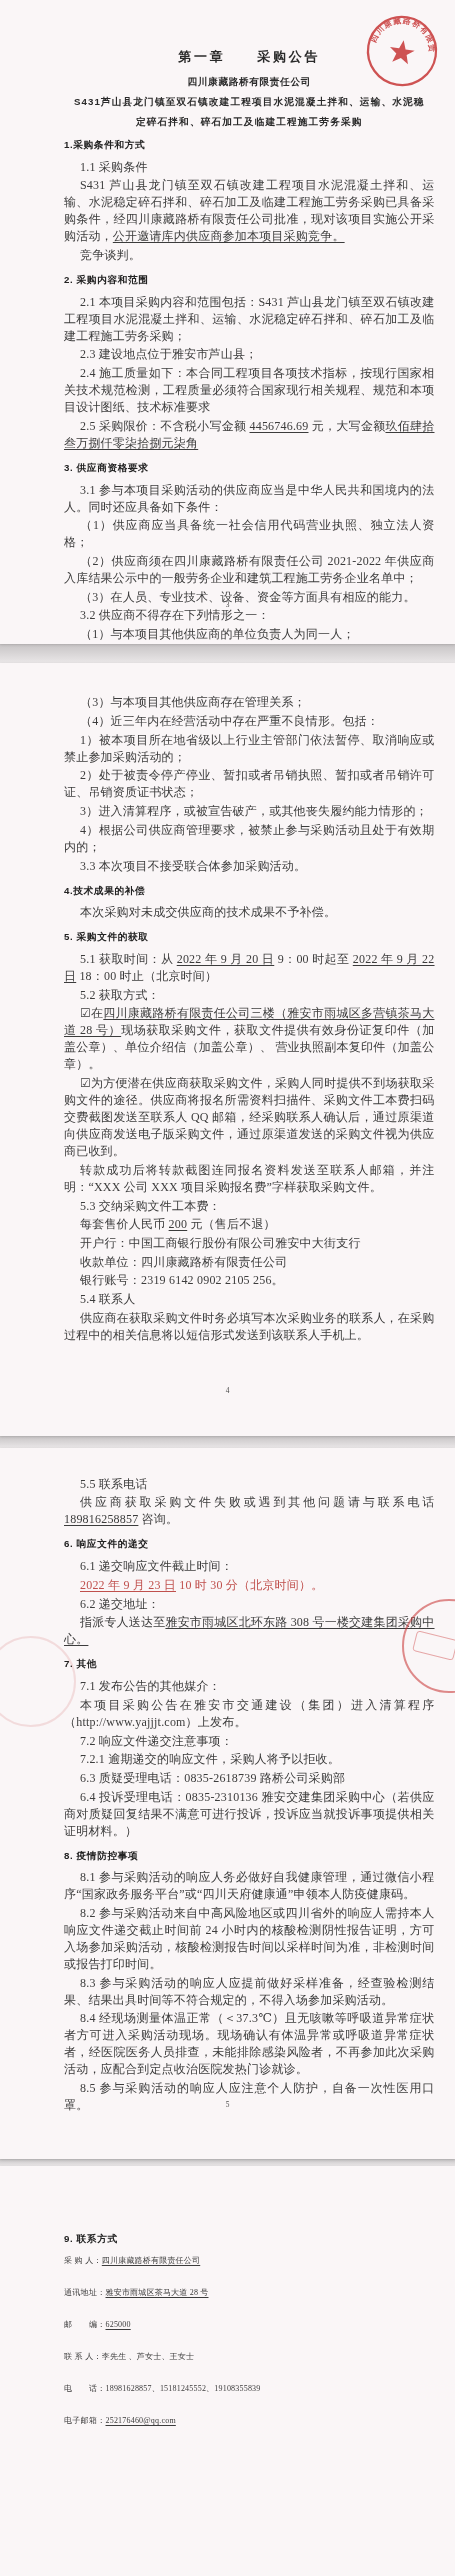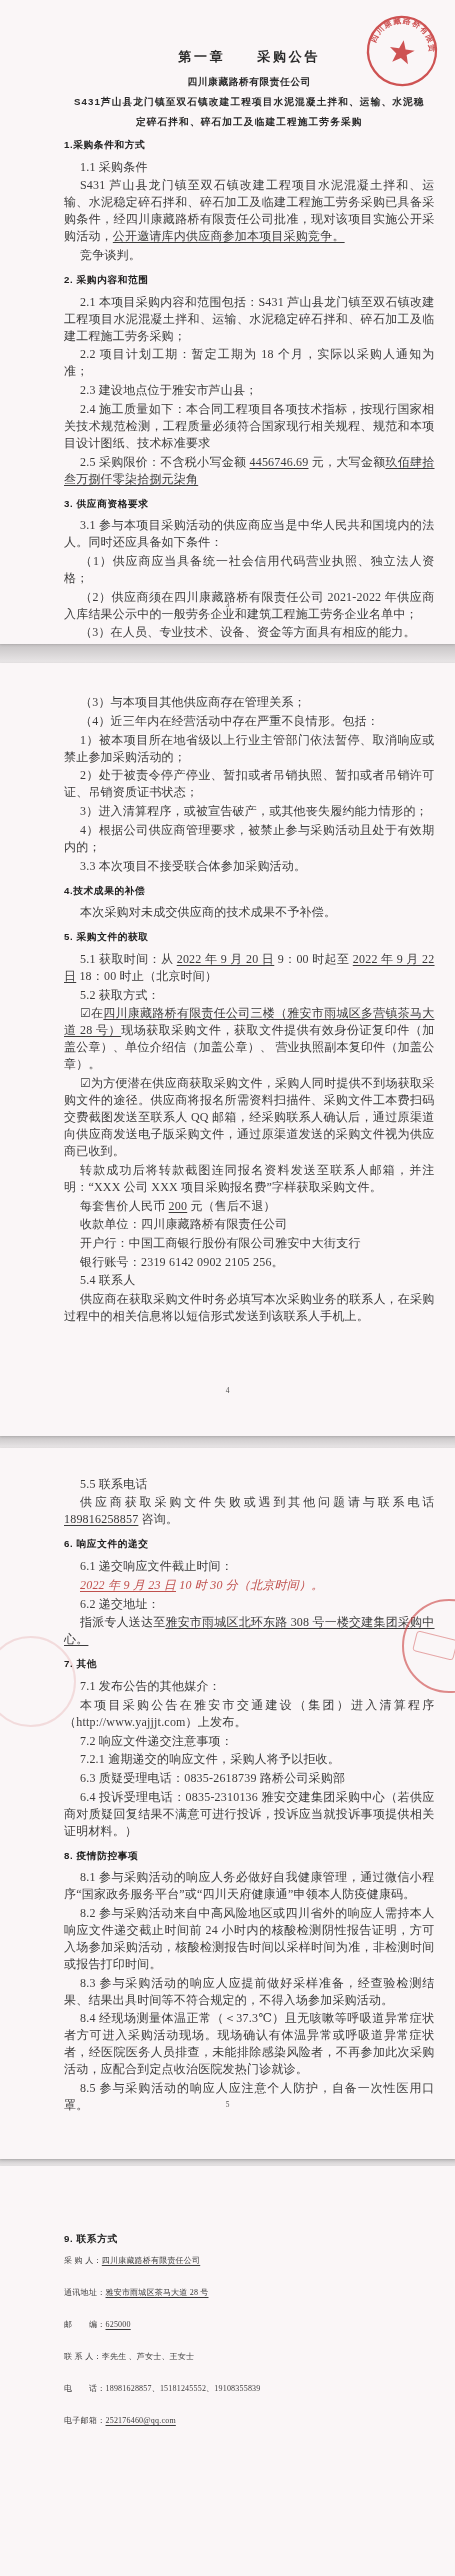--- a/index.html
+++ b/index.html
@@ -41,21 +41,21 @@
   .h{
     font-family:"Liberation Sans","DejaVu Sans",sans-serif;
     font-weight:bold;font-size:9.7px;color:#222;
     letter-spacing:0.6px;margin:8px 0 6.8px 0;line-height:15px;
   }
   .p{
     font-size:12px;line-height:17px;letter-spacing:0.2px;
     margin:0 0 1.7px 0;text-indent:16px;text-align:justify;
   }
   .u{text-decoration:underline;text-underline-offset:2.3px;text-decoration-thickness:0.6px;margin-top:16px;}
-  .red{color:#c0504d;font-style:italic;}
+  .red{color:#c0504d;}
   .pagenum{
     position:absolute;left:0;right:0;text-align:center;
     font-size:7.4px;color:#4a4a4a;
   }
   #page1 .pagenum{bottom:35px;}
   #page2 .pagenum{bottom:41px;}
   #page3 .pagenum{bottom:50px;}
   #page4 .pagenum{bottom:20.5px;}
 
   
@@ -99,30 +99,30 @@
   <div class="doc-title projline">S431芦山县龙门镇至双石镇改建工程项目水泥混凝土拌和、运输、水泥稳</div>
   <div class="doc-title projline">定碎石拌和、碎石加工及临建工程施工劳务采购</div>
 
   <div class="h">1.采购条件和方式</div>
   <p class="p">1.1 采购条件</p>
   <p class="p"><span>S431 芦山县龙门镇至双石镇改建工程项目水泥混凝土拌和、运输、水泥稳定碎石拌和、碎石加工及临建工程施工劳务采购已具备采购条件，经四川康藏路桥有限责任公司批准，现对该项目实施公开采购活动，</span><span class="u">公开邀请库内供应商参加本项目采购竞争。</span></p>
   <p class="p">竞争谈判。</p>
 
   <div class="h">2. 采购内容和范围</div>
   <p class="p">2.1 本项目采购内容和范围包括：S431 芦山县龙门镇至双石镇改建工程项目水泥混凝土拌和、运输、水泥稳定碎石拌和、碎石加工及临建工程施工劳务采购；</p>
-  <p class="p">2.2 项目计划工期：暂定工期为 18 个月，实际以采购人通知为准；</p>
   <p class="p">2.3 建设地点位于雅安市芦山县；</p>
   <p class="p">2.4 施工质量如下：本合同工程项目各项技术指标，按现行国家相关技术规范检测，工程质量必须符合国家现行相关规程、规范和本项目设计图纸、技术标准要求</p>
   <p class="p"><span>2.5 采购限价：不含税小写金额 </span><span class="u">4456746.69</span><span> 元，大写金额</span><span class="u">玖佰肆拾叁万捌仟零柒拾捌元柒角</span></p>
 
   <div class="h">3. 供应商资格要求</div>
   <p class="p">3.1 参与本项目采购活动的供应商应当是中华人民共和国境内的法人。同时还应具备如下条件：</p>
   <p class="p">（1）供应商应当具备统一社会信用代码营业执照、独立法人资格；</p>
   <p class="p">（2）供应商须在四川康藏路桥有限责任公司 2021-2022 年供应商入库结果公示中的一般劳务企业和建筑工程施工劳务企业名单中；</p>
   <p class="p">（3）在人员、专业技术、设备、资金等方面具有相应的能力。</p>
+  <p class="p">3.2 供应商不得存在下列情形之一：</p>
   <p class="p">（1）与本项目其他供应商的单位负责人为同一人；</p>
   <p class="p">（2）与本项目其他供应商存在直接控股关系；</p>
 
   <div class="pagenum">3</div>
 </div>
 
 <div class="gap" id="gap1"></div>
 
 <div class="page" id="page2">
   <p class="p">（3）与本项目其他供应商存在管理关系；</p>
@@ -135,23 +135,24 @@
 
   <div class="h">4.技术成果的补偿</div>
   <p class="p">本次采购对未成交供应商的技术成果不予补偿。</p>
 
   <div class="h">5. 采购文件的获取</div>
   <p class="p"><span>5.1 获取时间：从 </span><span class="u">2022 年 9 月 20 日</span><span> 9：00 时起至 </span><span class="u">2022 年 9 月 22 日</span><span> 18：00 时止（北京时间）</span></p>
   <p class="p">5.2 获取方式：</p>
   <p class="p"><span>☑在</span><span class="u">四川康藏路桥有限责任公司三楼（雅安市雨城区多营镇茶马大道 28 号）</span><span>现场获取采购文件，获取文件提供有效身份证复印件（加盖公章）、单位介绍信（加盖公章）、 营业执照副本复印件（加盖公章）。</span></p>
   <p class="p">☑为方便潜在供应商获取采购文件，采购人同时提供不到场获取采购文件的途径。供应商将报名所需资料扫描件、采购文件工本费扫码交费截图发送至联系人 QQ 邮箱，经采购联系人确认后，通过原渠道向供应商发送电子版采购文件，通过原渠道发送的采购文件视为供应商已收到。</p>
   <p class="p">转款成功后将转款截图连同报名资料发送至联系人邮箱，并注明：“XXX 公司 XXX 项目采购报名费”字样获取采购文件。</p>
+  <p class="p">5.3 交纳采购文件工本费：</p>
   <p class="p"><span>每套售价人民币 </span><span class="u">200</span><span> 元（售后不退）</span></p>
+  <p class="p">开户行：中国工商银行股份有限公司雅安中大街支行</p>
   <p class="p">收款单位：四川康藏路桥有限责任公司</p>
-  <p class="p">开户行：中国工商银行股份有限公司雅安中大街支行</p>
   <p class="p">银行账号：2319 6142 0902 2105 256。</p>
   <p class="p">5.4 联系人</p>
   <p class="p">供应商在获取采购文件时务必填写本次采购业务的联系人，在采购过程中的相关信息将以短信形式发送到该联系人手机上。</p>
 
   <div class="pagenum">4</div>
 </div>
 
 <div class="gap" id="gap2"></div>
 
 <div class="page" id="page3">

